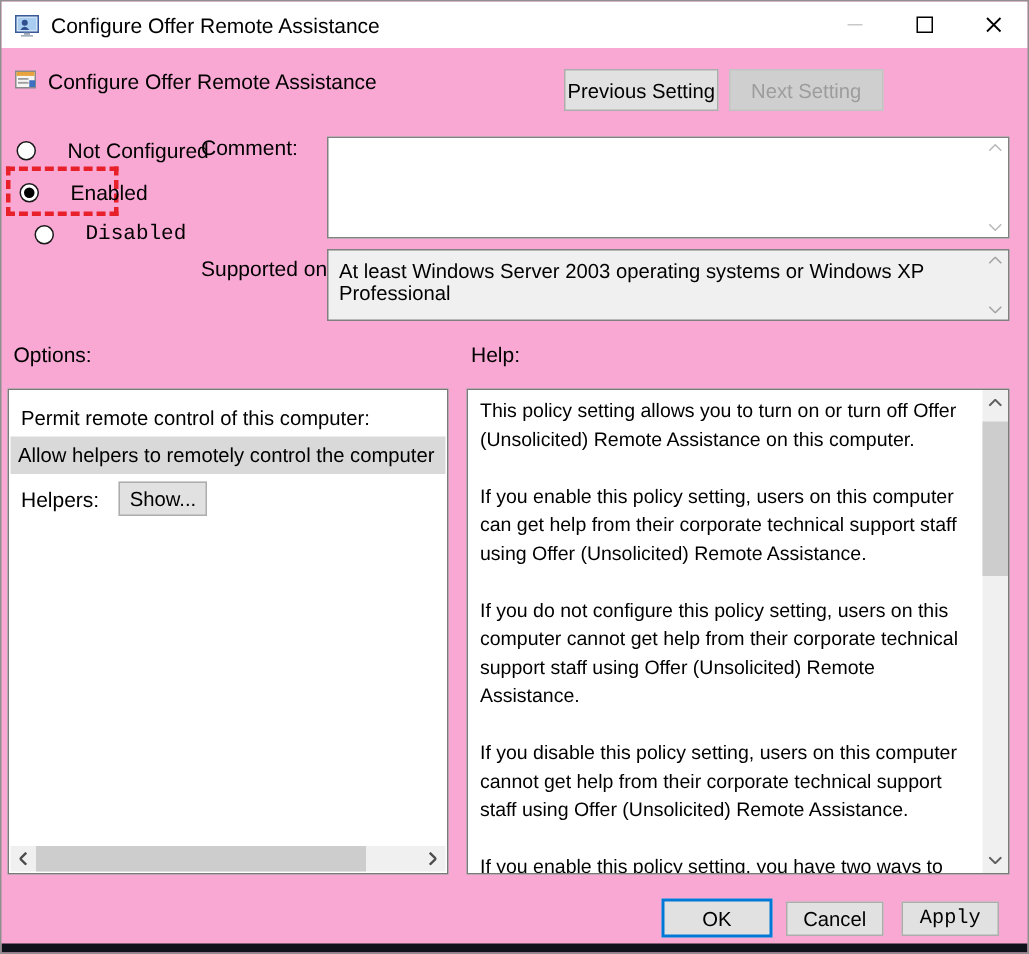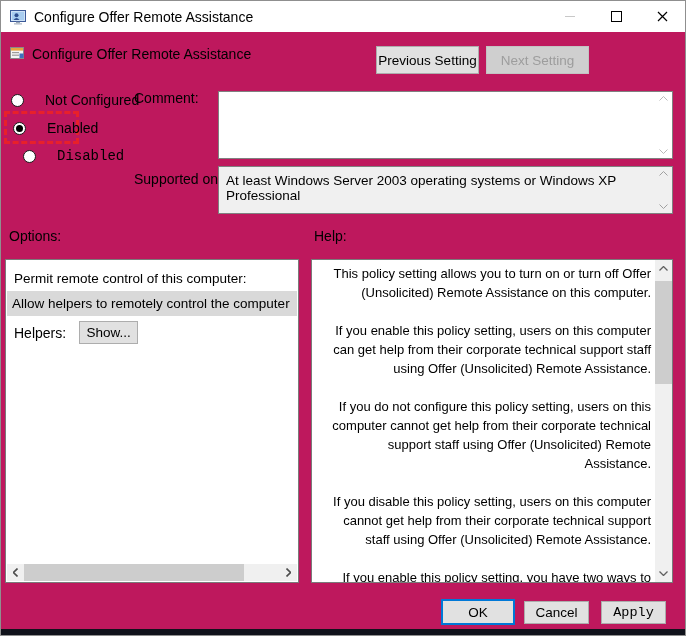--- a/index.html
+++ b/index.html
@@ -1,17 +1,17 @@
 <!DOCTYPE html>
 <html><head>
 <meta charset="utf-8">
 <style>
   html,body{margin:0;padding:0;background:#d9d9d9;}
   .window{
-    position:relative;width:686px;height:636px;background:#be185d;
+    position:relative;width:686px;height:636px;background:#f9a8d4;
     border:1px solid #8f8f8f;box-sizing:border-box;overflow:hidden;
     font-family:"Liberation Sans", sans-serif;font-size:14px;color:#000;
   }
   .abs{position:absolute;}
   
   .titlebar{position:absolute;left:0;top:0;right:0;height:31px;background:#fff;display:flex;align-items:center;}
   .app-icon{margin-left:9px;display:flex;}
   .tb-title{margin-left:8px;font-size:14px;}
   .winbtns{position:absolute;right:0;top:0;height:30px;display:flex;}
   .winbtn{width:46px;height:30px;display:flex;align-items:center;justify-content:center;}
@@ -54,21 +54,21 @@
   .helpers-row{position:absolute;left:8px;top:61px;display:flex;align-items:center;gap:13px;}
   .show-btn{width:59px;height:23px;}
   .hscroll{position:absolute;left:1px;right:1px;bottom:1px;height:17px;background:#f0f0f0;}
   .hs-arrow{position:absolute;top:0;bottom:0;width:17px;display:flex;align-items:center;justify-content:center;color:#4d4d4d;}
   .hs-left{left:0;} .hs-right{right:0;}
   .hs-thumb{position:absolute;left:17px;width:220px;top:0;bottom:0;background:#cdcdcd;}
   
   .help-panel{left:310px;top:258px;width:362px;height:324px;border:1px solid #7a7a7a;background:#fff;box-sizing:border-box;}
   .help-text{position:absolute;left:0;top:0;right:17px;bottom:0;padding:4px 4px 4px 8px;
       font-size:13px;line-height:19px;overflow:hidden;}
-  .help-text p{margin:0 0 19px 0;text-align:right;}
+  .help-text p{margin:0 0 19px 0;}
   .vscroll{position:absolute;top:0;right:0;bottom:0;width:17px;background:#f0f0f0;}
   .vs-arrow{position:absolute;left:0;right:0;height:17px;display:flex;align-items:center;justify-content:center;color:#606060;}
   .vs-up{top:0;} .vs-down{bottom:0;}
   .vs-thumb{position:absolute;left:0;right:0;top:21px;height:103px;background:#cdcdcd;}
   
   .btn-ok{left:440px;top:598px;width:74px;height:26px;border:2px solid #0078d7;}
   .btn-cancel{left:523px;top:600px;width:65px;height:23px;}
   .btn-apply{left:600px;top:600px;width:65px;height:23px;font-family:Liberation Mono, monospace;}
   .bottom-strip{left:0;right:0;bottom:0;height:6px;background:#10121b;}
   .chev{display:block;}

